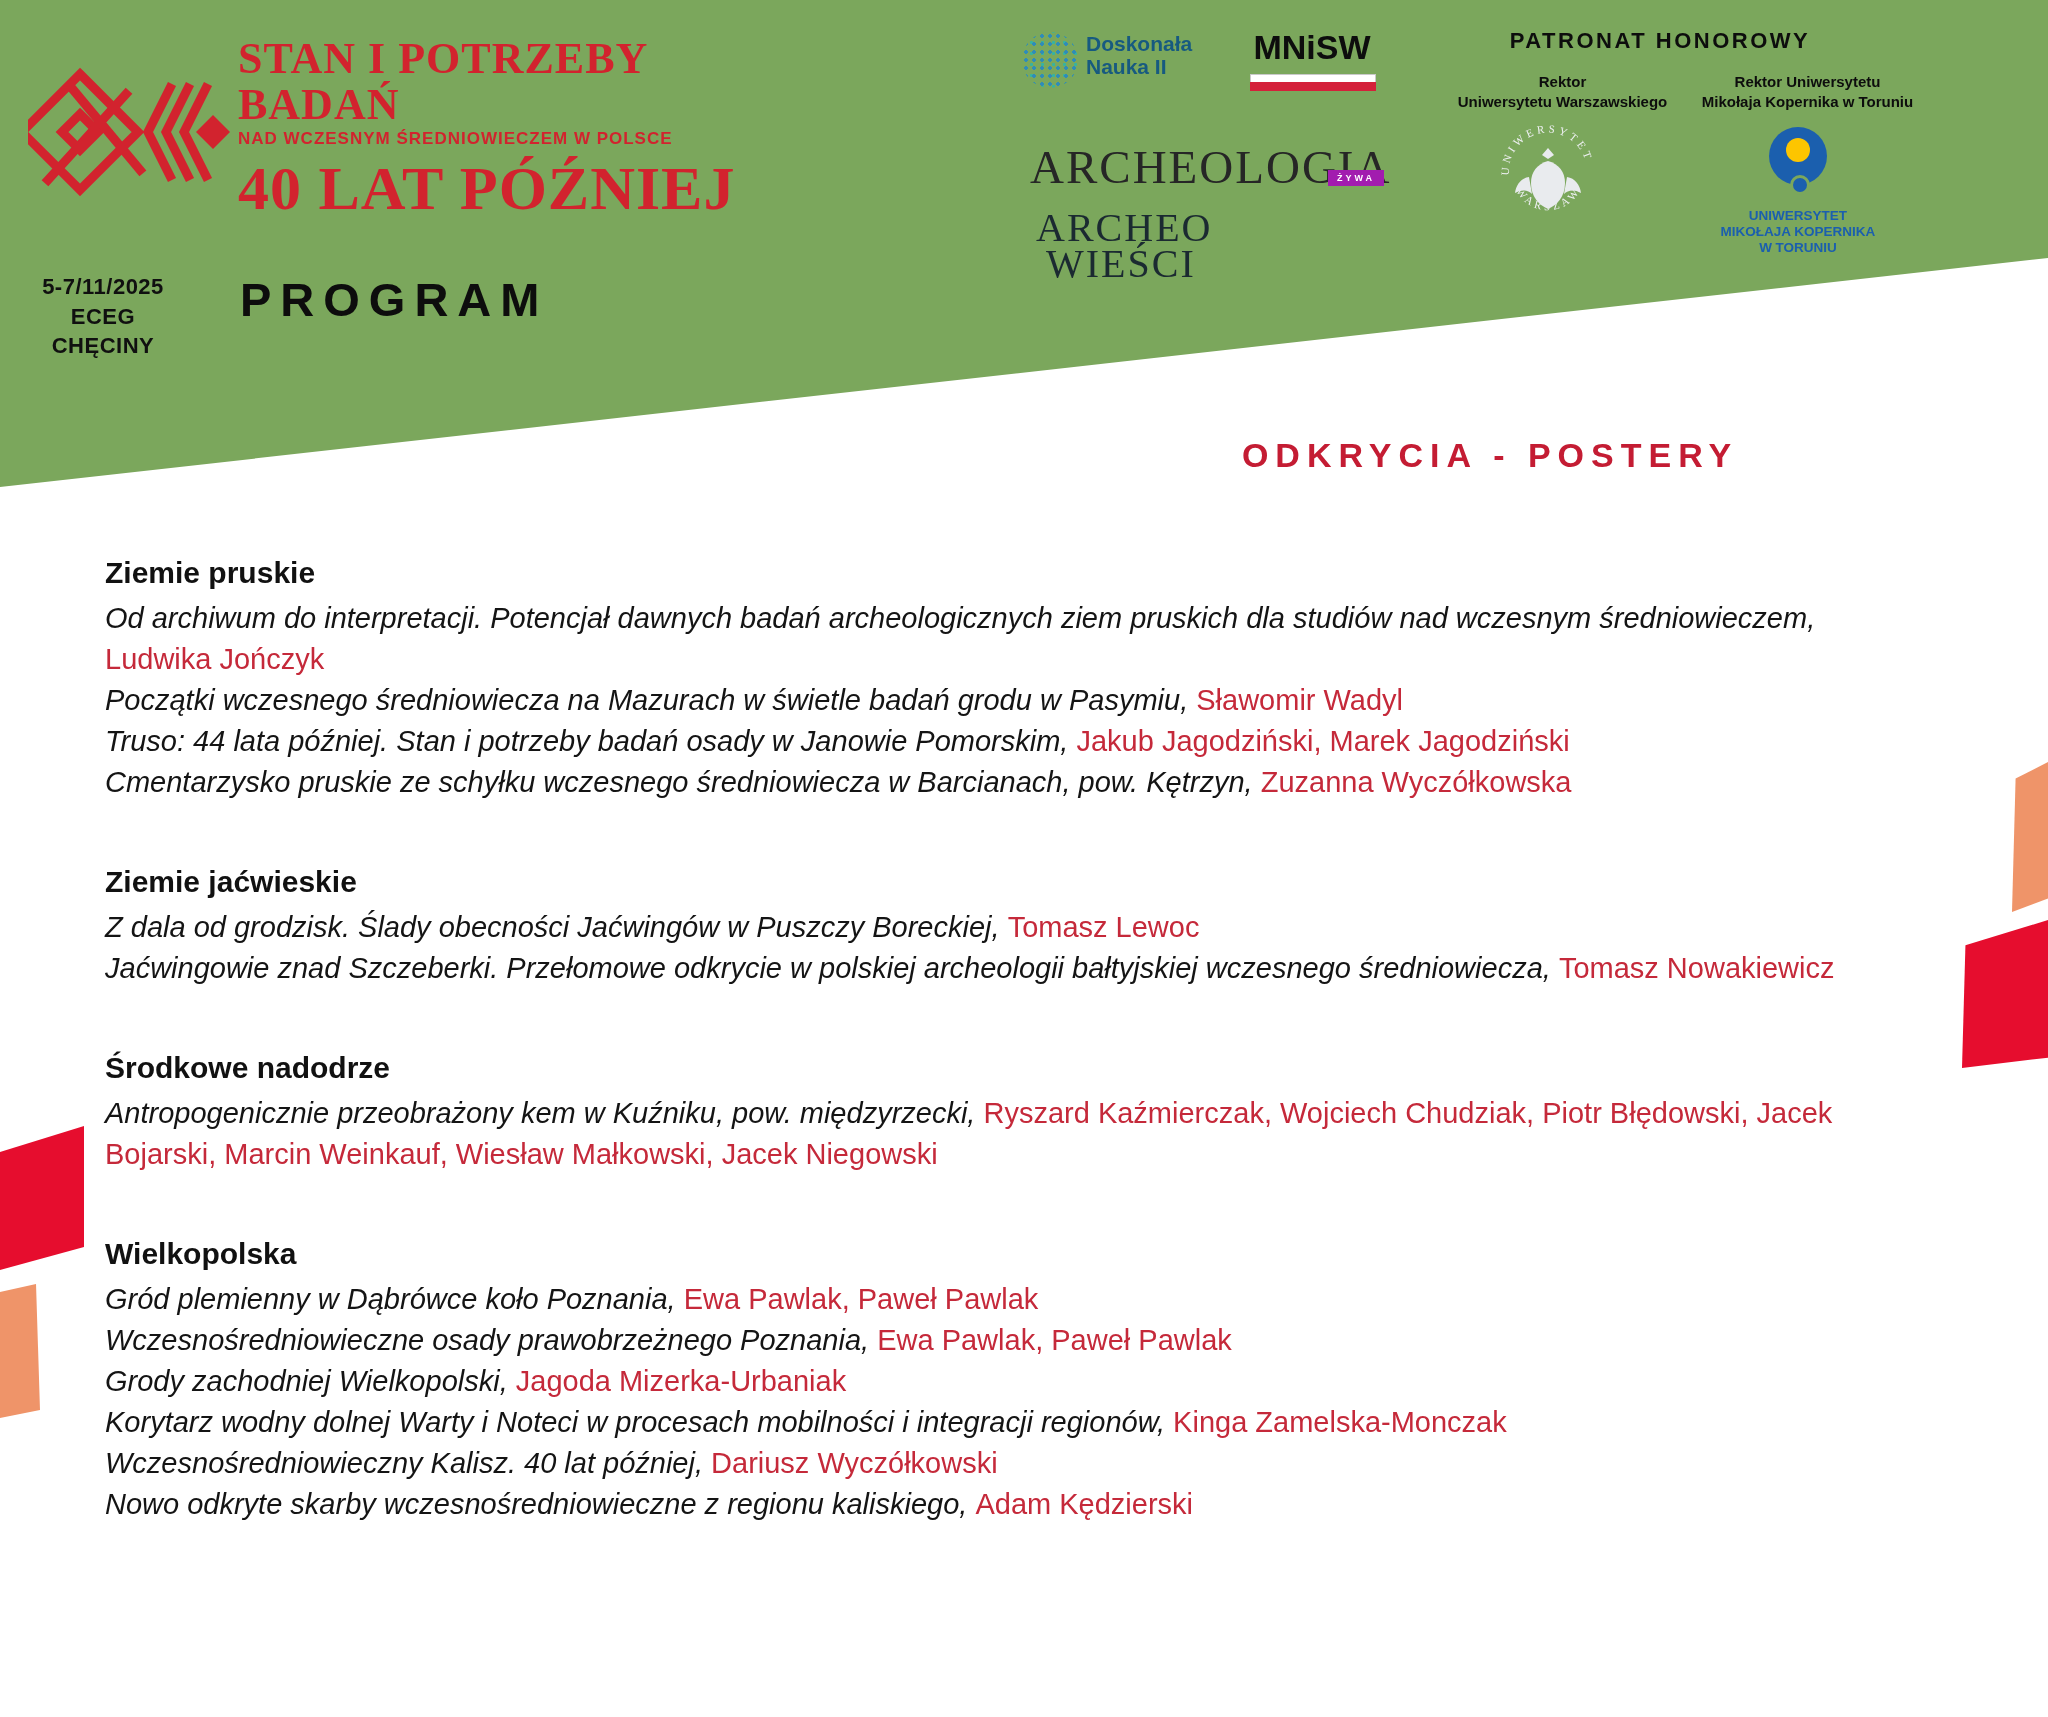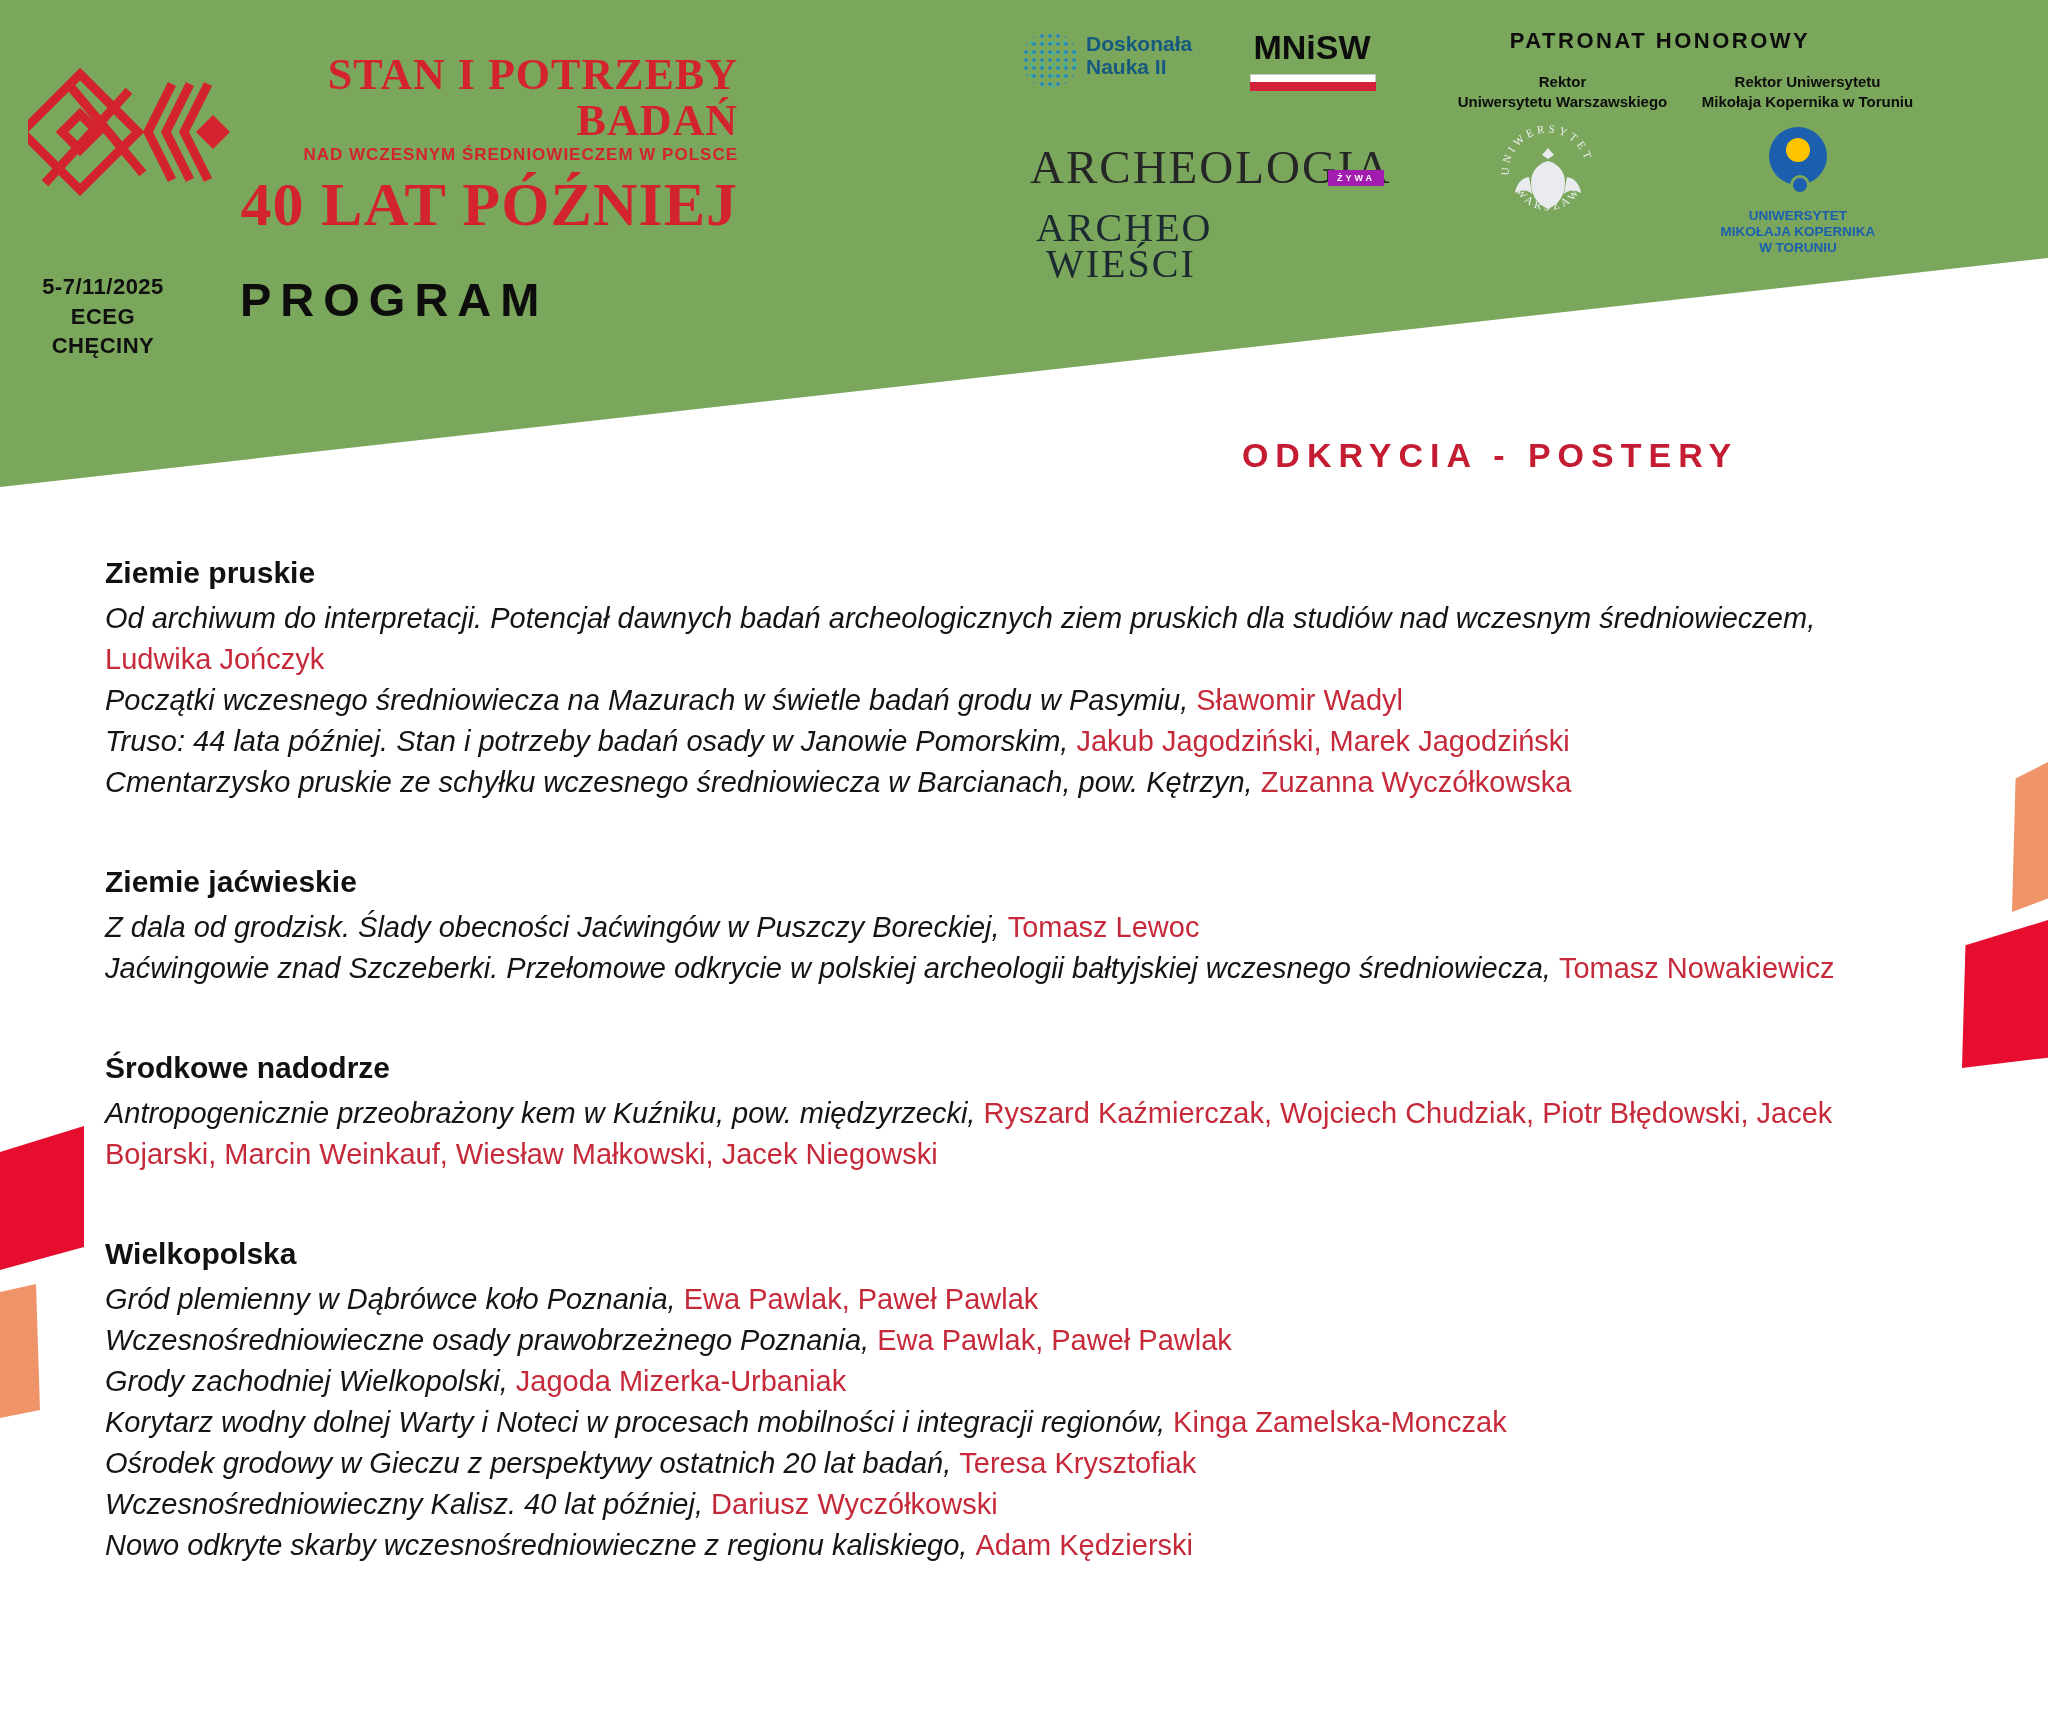--- a/index.html
+++ b/index.html
@@ -7,21 +7,21 @@
         font-family:"Liberation Sans",sans-serif;color:#141414;}
 
   
   .green-band{position:absolute;left:0;top:0;width:2048px;height:500px;background:#7ba75c;
               clip-path:polygon(0 0,2048px 0,2048px 258px,0 487px);}
 
   
   .knot-logo{position:absolute;left:28px;top:52px;width:210px;height:160px;}
 
   
-  .title-block{position:absolute;left:238px;top:52px;width:500px;text-align:right;color:#d2232e;}
+  .title-block{position:absolute;left:238px;top:36px;width:500px;text-align:left;color:#d2232e;}
   .title-1{font-family:"Liberation Serif",serif;font-weight:700;font-size:44px;line-height:1.05;letter-spacing:1px;}
   .title-2{font-weight:700;font-size:17px;letter-spacing:1px;margin-top:1px;}
   .title-3{font-family:"Liberation Serif",serif;font-weight:700;font-size:62px;letter-spacing:1px;margin-top:4px;}
 
   .date-block{position:absolute;left:18px;top:272px;width:170px;text-align:center;
               font-weight:800;font-size:22px;line-height:1.35;color:#101010;letter-spacing:.5px;}
   .program{position:absolute;left:240px;top:272px;font-weight:800;font-size:47px;
            letter-spacing:9px;color:#0d0d0d;}
 
   
@@ -199,21 +199,20 @@
       <h3>Środkowe nadodrze</h3>
       <p class="entry"><span class="t">Antropogenicznie przeobrażony kem w Kuźniku, pow. międzyrzecki,</span> <span class="a">Ryszard Kaźmierczak, Wojciech Chudziak, Piotr Błędowski, Jacek Bojarski, Marcin Weinkauf, Wiesław Małkowski, Jacek Niegowski</span></p>
     </div>
 
     <div class="section">
       <h3>Wielkopolska</h3>
       <p class="entry"><span class="t">Gród plemienny w Dąbrówce koło Poznania,</span> <span class="a">Ewa Pawlak, Paweł Pawlak</span></p>
       <p class="entry"><span class="t">Wczesnośredniowieczne osady prawobrzeżnego Poznania,</span> <span class="a">Ewa Pawlak, Paweł Pawlak</span></p>
       <p class="entry"><span class="t">Grody zachodniej Wielkopolski,</span> <span class="a">Jagoda Mizerka-Urbaniak</span></p>
       <p class="entry"><span class="t">Korytarz wodny dolnej Warty i Noteci w procesach mobilności i integracji regionów,</span> <span class="a">Kinga Zamelska-Monczak</span></p>
-      <p class="entry"><span class="t">Ośrodek grodowy w Gieczu z perspektywy ostatnich 20 lat badań,</span> <span class="a">Teresa Krysztofiak</span></p>
       <p class="entry"><span class="t">Wczesnośredniowieczny Kalisz. 40 lat później,</span> <span class="a">Dariusz Wyczółkowski</span></p>
       <p class="entry"><span class="t">Nowo odkryte skarby wczesnośredniowieczne z regionu kaliskiego,</span> <span class="a">Adam Kędzierski</span></p>
     </div>
 
   </div>
 
   <div class="shape shape-orange-right"></div>
   <div class="shape shape-red-right"></div>
   <div class="shape shape-red-left"></div>
   <div class="shape shape-orange-left"></div>

